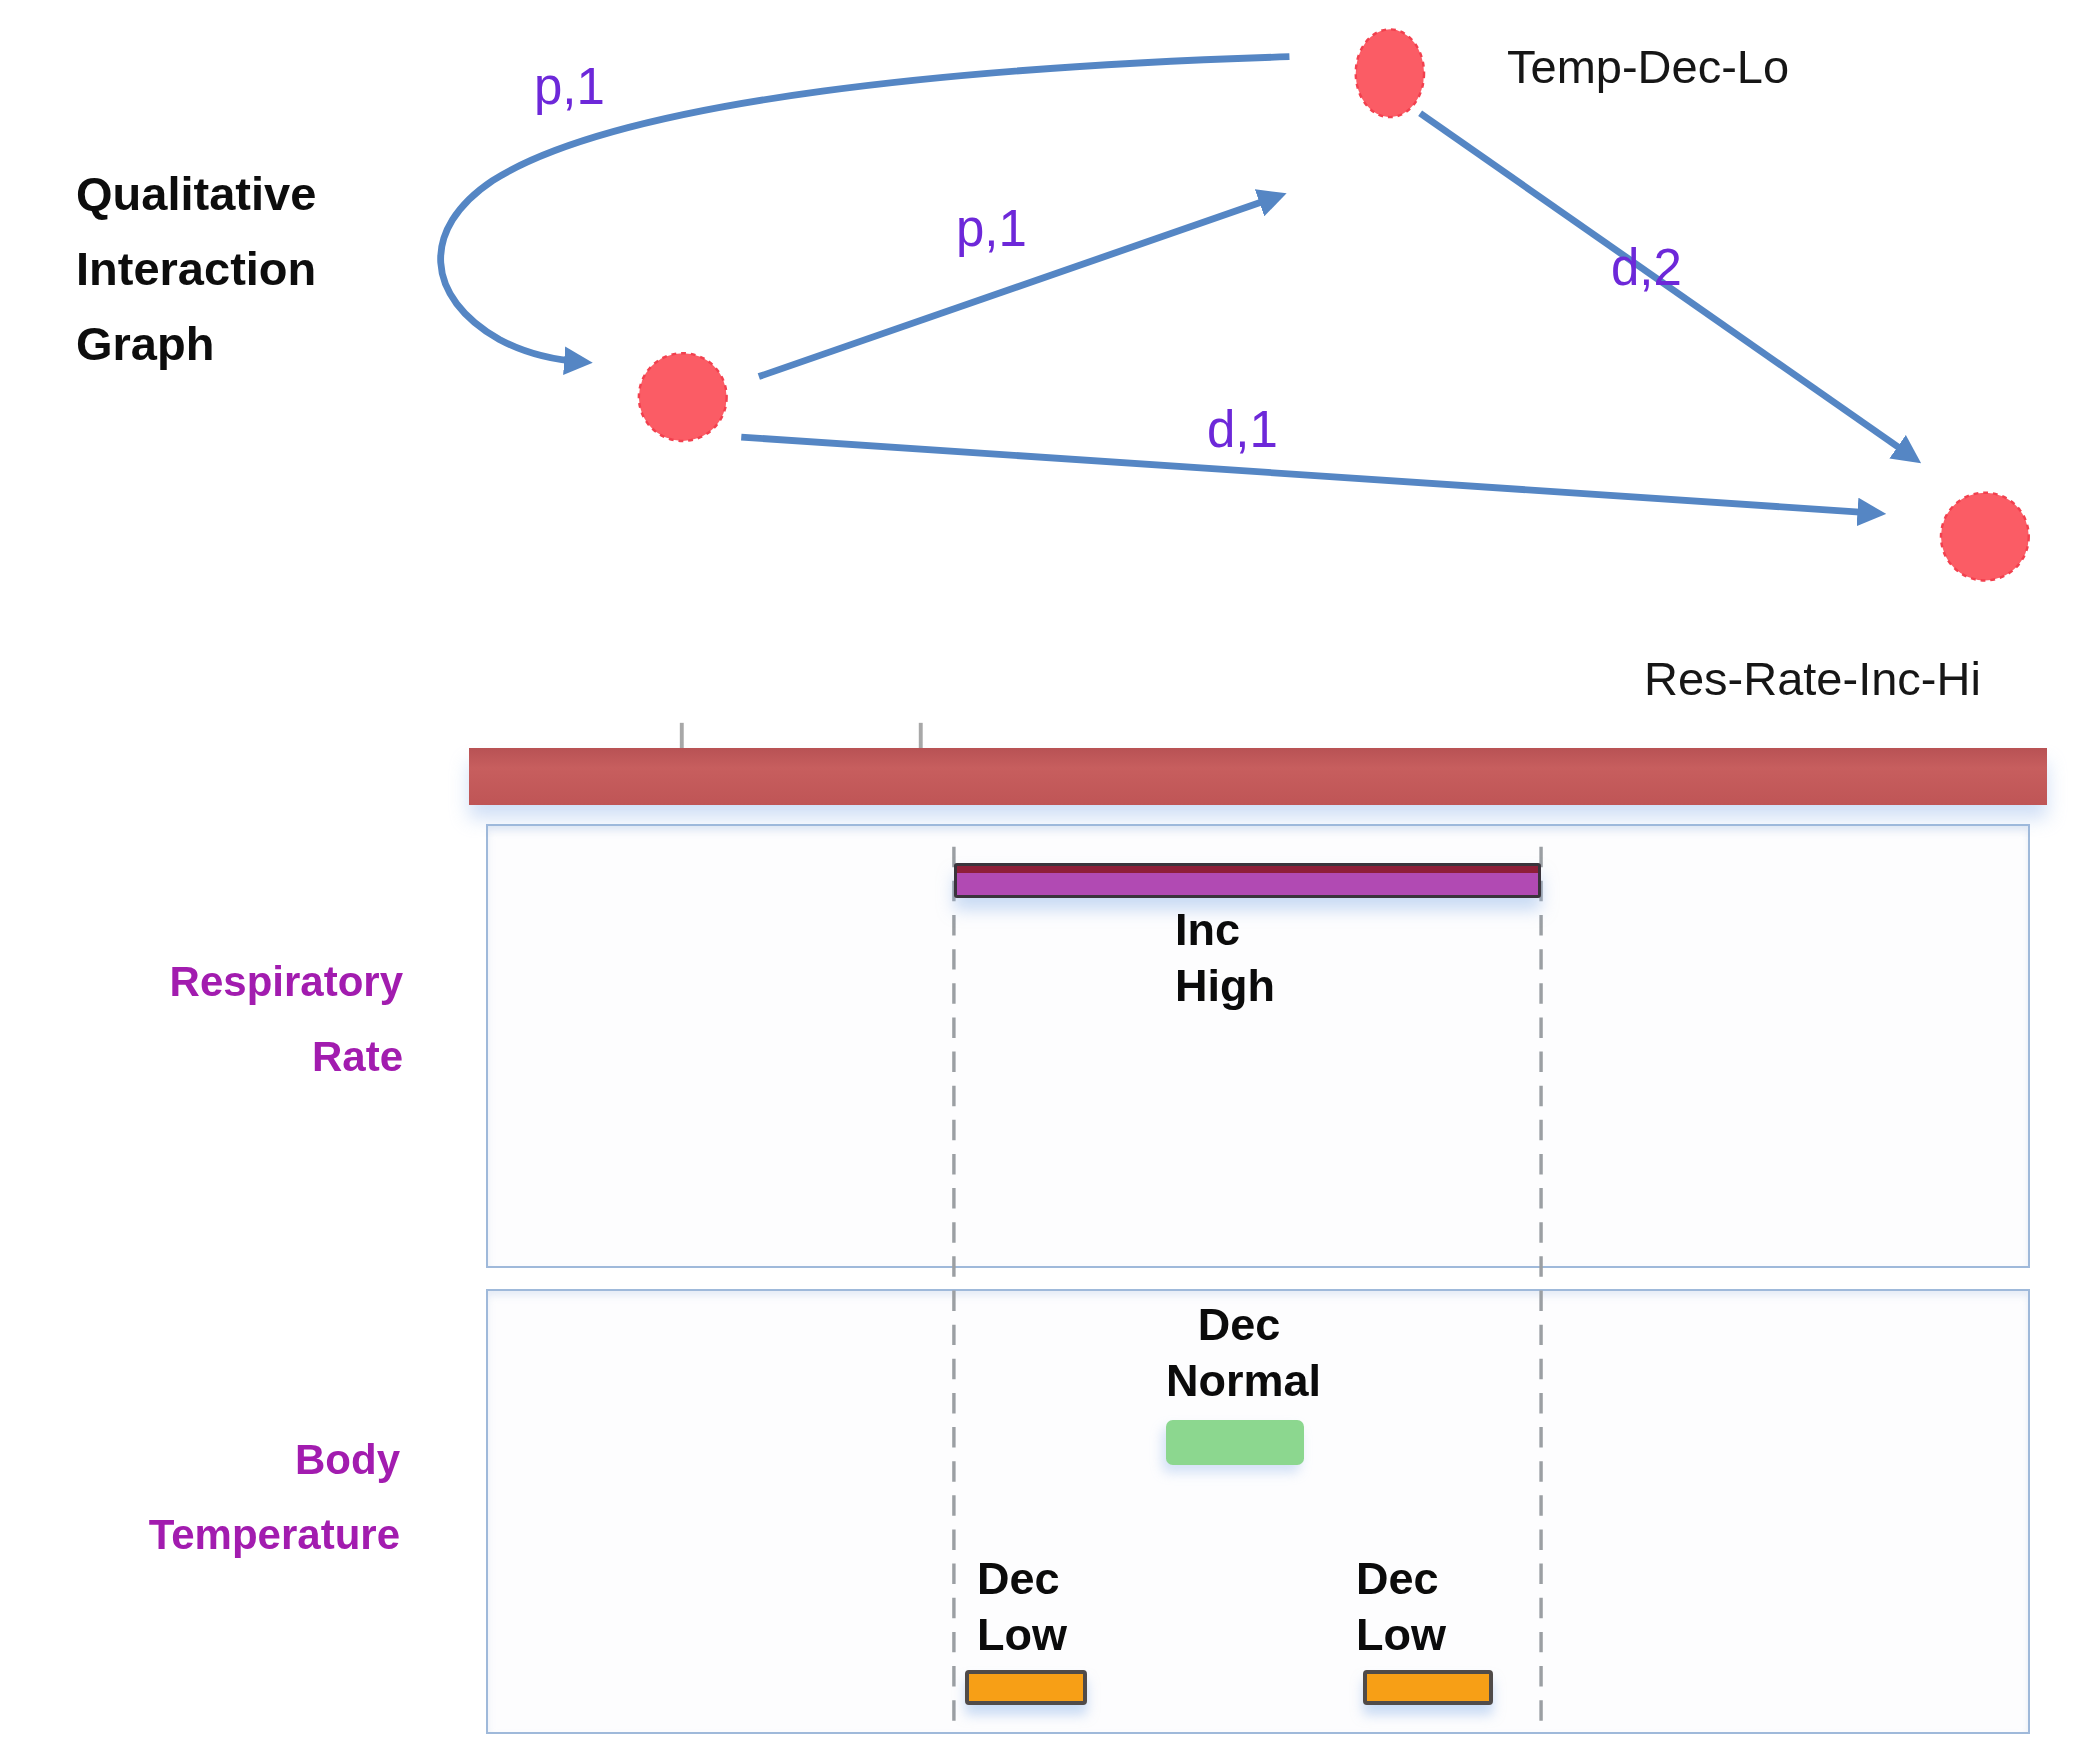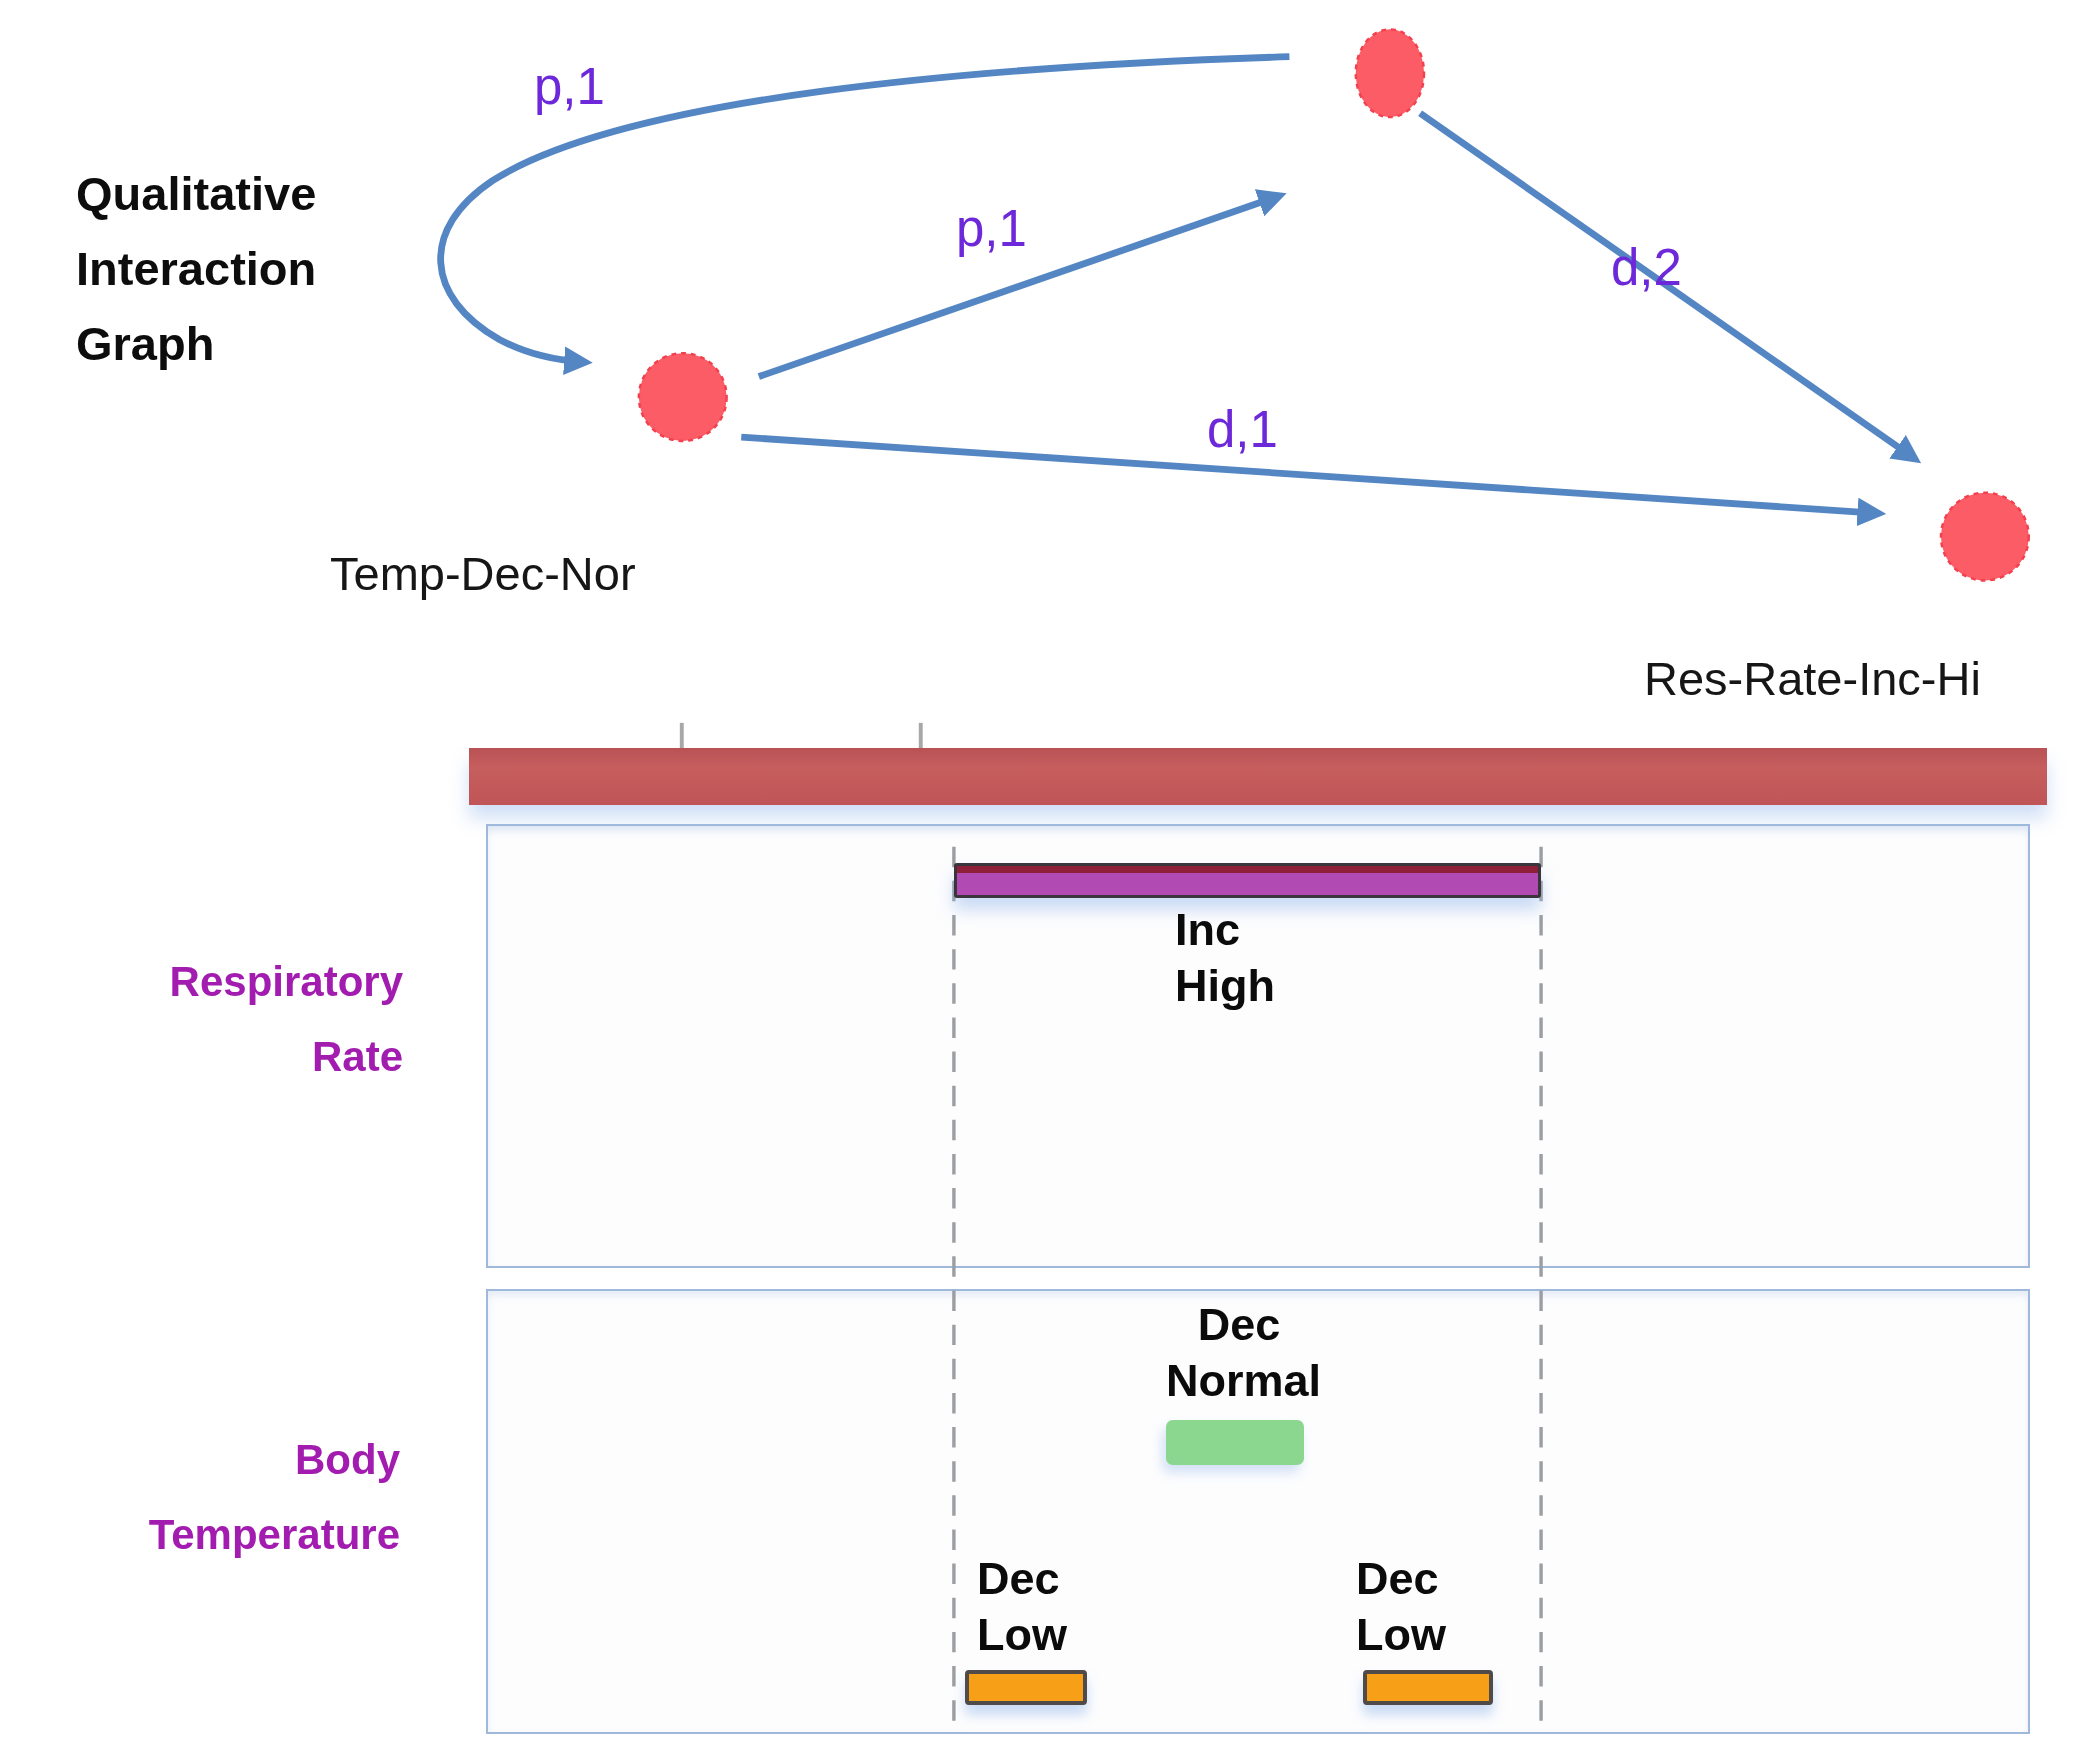--- a/index.html
+++ b/index.html
@@ -94,21 +94,21 @@
     <line x1="1580" y1="868" x2="1580" y2="1775" stroke="#9b9fa3" stroke-width="3.5" stroke-dasharray="21 14"></line>
   </svg>
 
   <div class="abs graph-title">Qualitative Interaction Graph</div>
 
   <div class="abs edge-label p1-curve">p,1</div>
   <div class="abs edge-label p1-straight">p,1</div>
   <div class="abs edge-label d1">d,1</div>
   <div class="abs edge-label d2">d,2</div>
 
-  <div class="abs node-label nor">Temp-Dec-Nor</div>
+  <div class="abs node-label lo">Temp-Dec-Lo</div>
   <div class="abs node-label hi">Res-Rate-Inc-Hi</div>
 
   <div class="abs header-bar"></div>
 
   <div class="abs track-label resp">Respiratory Rate</div>
   <div class="abs track-label temp">Body Temperature</div>
 
   <div class="abs bar purple"></div>
   <div class="abs bar green"></div>
   <div class="abs bar orange o1"></div>

